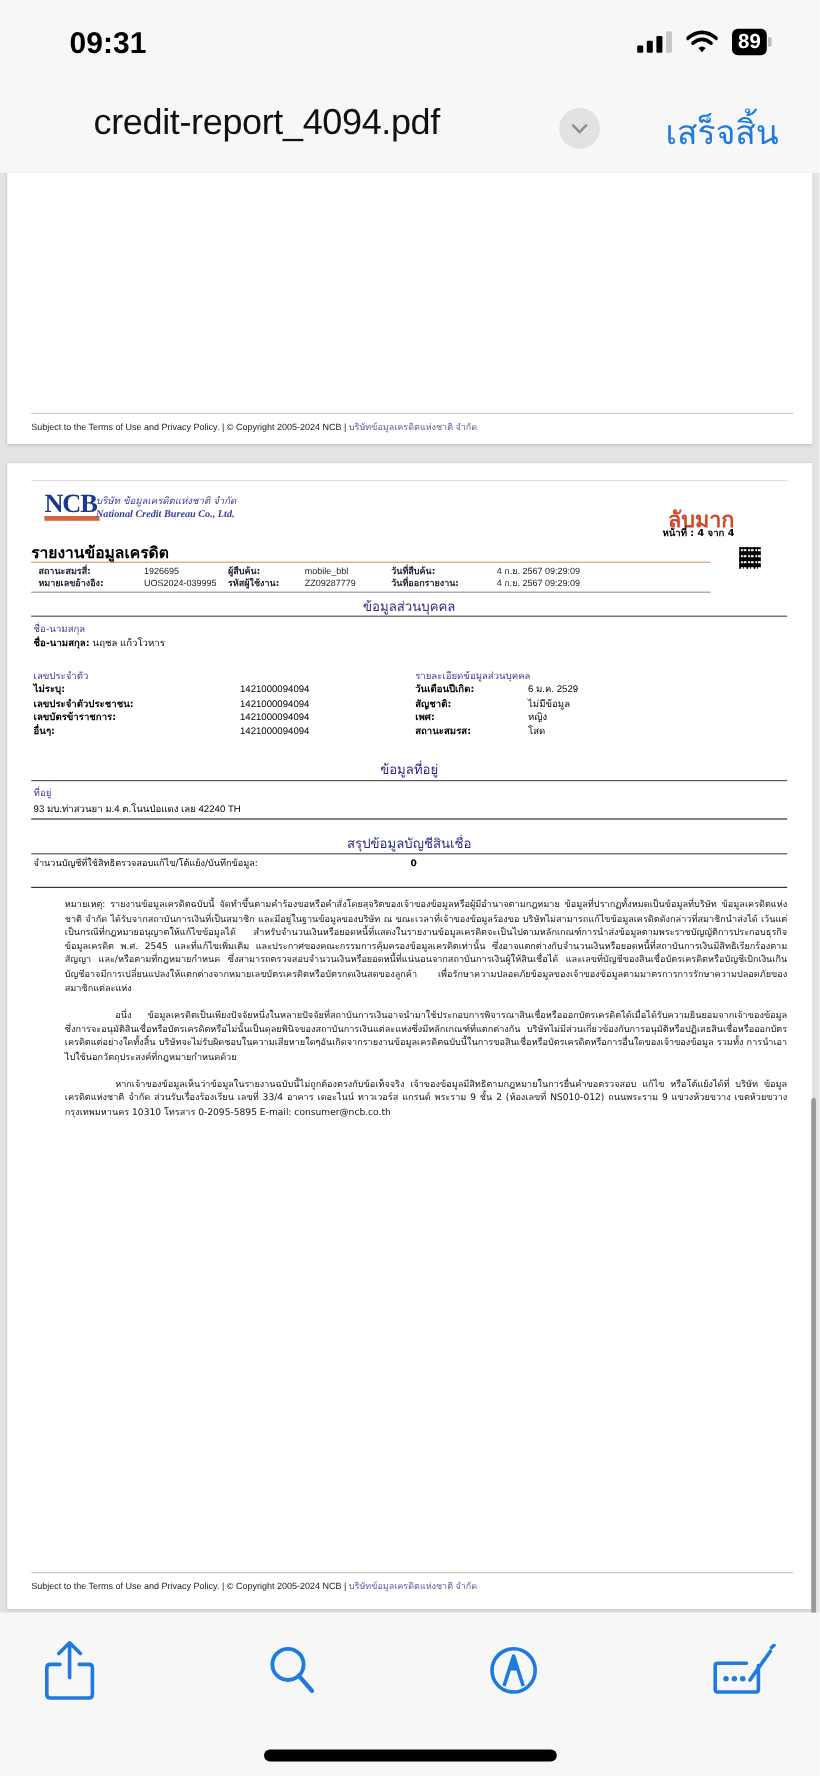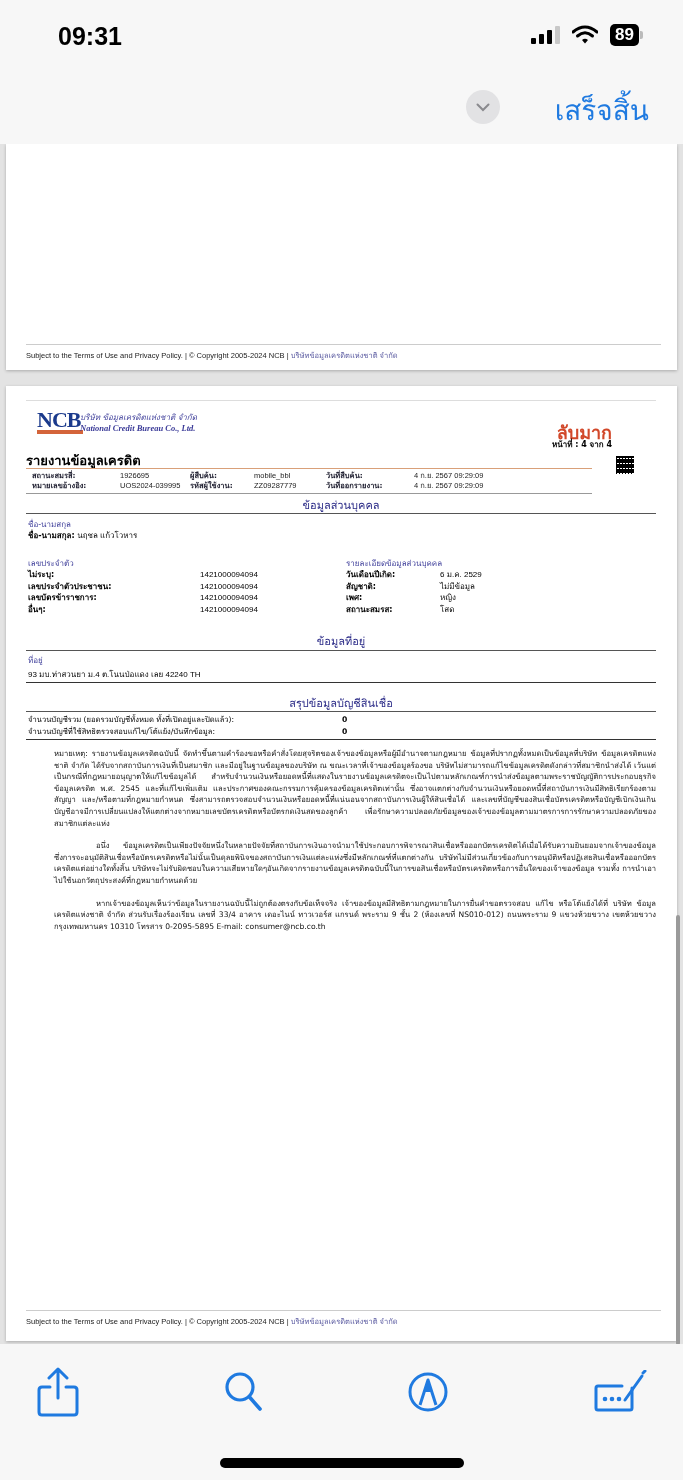--- a/index.html
+++ b/index.html
@@ -94,20 +94,21 @@
       <path d="M10 15 Q13 12.5 16 15 L13 18.5 Z" fill="#000"></path>
     </svg>
     <div class="battery">
       <span class="battery-body">89</span>
       <span class="battery-tip"></span>
     </div>
   </div>
 </div>
 
 <div class="nav-bar">
+  <div class="doc-title">credit-report_4094.pdf</div>
   <div class="title-chevron">
     <svg width="14" height="9" viewBox="0 0 14 9">
         <path d="M1.5 1.5 L7 7 L12.5 1.5" stroke="#8a8a8e" stroke-width="2" fill="none" stroke-linecap="round"></path>
       </svg>
   </div>
   <div class="done-button">เสร็จสิ้น</div>
 </div>
 
 <div class="viewer">
 
@@ -179,21 +180,20 @@
       <div class="section-rule" style="top:250px"></div>
       <div class="sub-h" style="left:2px; top:254px">ที่อยู่</div>
       <div class="kv" style="left:2px; top:269px">
         <span class="v">93 มบ.ท่าสวนยา ม.4 ต.โนนป่อแดง เลย 42240 TH</span>
       </div>
       <div class="thin-rule" style="top:282px"></div>
 
       <div class="section-title" style="top:294px">สรุปข้อมูลบัญชีสินเชื่อ</div>
       <div class="section-rule" style="top:311px"></div>
       <div class="kv" style="left:2px; top:314px; width:420px; font-size:7.6px">
-        <div><span style="display:inline-block; width:314px">จำนวนบัญชีรวม (ยอดรวมบัญชีทั้งหมด ทั้งที่เปิดอยู่และปิดแล้ว):</span><span class="k">0</span></div>
         <div><span style="display:inline-block; width:314px">จำนวนบัญชีที่ใช้สิทธิตรวจสอบแก้ไข/โต้แย้ง/บันทึกข้อมูล:</span><span class="k">0</span></div>
       </div>
       <div class="thin-rule" style="top:339px"></div>
 
       <div class="note" style="top:348px">
         <p>หมายเหตุ: รายงานข้อมูลเครดิตฉบับนี้ จัดทำขึ้นตามคำร้องขอหรือคำสั่งโดยสุจริตของเจ้าของข้อมูลหรือผู้มีอำนาจตามกฎหมาย ข้อมูลที่ปรากฏทั้งหมดเป็นข้อมูลที่บริษัท ข้อมูลเครดิตแห่งชาติ จำกัด ได้รับจากสถาบันการเงินที่เป็นสมาชิก และมีอยู่ในฐานข้อมูลของบริษัท ณ ขณะเวลาที่เจ้าของข้อมูลร้องขอ บริษัทไม่สามารถแก้ไขข้อมูลเครดิตดังกล่าวที่สมาชิกนำส่งได้ เว้นแต่เป็นกรณีที่กฎหมายอนุญาตให้แก้ไขข้อมูลได้ สำหรับจำนวนเงินหรือยอดหนี้ที่แสดงในรายงานข้อมูลเครดิตจะเป็นไปตามหลักเกณฑ์การนำส่งข้อมูลตามพระราชบัญญัติการประกอบธุรกิจข้อมูลเครดิต พ.ศ. 2545 และที่แก้ไขเพิ่มเติม และประกาศของคณะกรรมการคุ้มครองข้อมูลเครดิตเท่านั้น ซึ่งอาจแตกต่างกับจำนวนเงินหรือยอดหนี้ที่สถาบันการเงินมีสิทธิเรียกร้องตามสัญญา และ/หรือตามที่กฎหมายกำหนด ซึ่งสามารถตรวจสอบจำนวนเงินหรือยอดหนี้ที่แน่นอนจากสถาบันการเงินผู้ให้สินเชื่อได้ และเลขที่บัญชีของสินเชื่อบัตรเครดิตหรือบัญชีเบิกเงินเกินบัญชีอาจมีการเปลี่ยนแปลงให้แตกต่างจากหมายเลขบัตรเครดิตหรือบัตรกดเงินสดของลูกค้า เพื่อรักษาความปลอดภัยข้อมูลของเจ้าของข้อมูลตามมาตรการการรักษาความปลอดภัยของสมาชิกแต่ละแห่ง</p>
         <p class="indent">อนึ่ง ข้อมูลเครดิตเป็นเพียงปัจจัยหนึ่งในหลายปัจจัยที่สถาบันการเงินอาจนำมาใช้ประกอบการพิจารณาสินเชื่อหรือออกบัตรเครดิตได้เมื่อได้รับความยินยอมจากเจ้าของข้อมูล ซึ่งการจะอนุมัติสินเชื่อหรือบัตรเครดิตหรือไม่นั้นเป็นดุลยพินิจของสถาบันการเงินแต่ละแห่งซึ่งมีหลักเกณฑ์ที่แตกต่างกัน บริษัทไม่มีส่วนเกี่ยวข้องกับการอนุมัติหรือปฏิเสธสินเชื่อหรือออกบัตรเครดิตแต่อย่างใดทั้งสิ้น บริษัทจะไม่รับผิดชอบในความเสียหายใดๆอันเกิดจากรายงานข้อมูลเครดิตฉบับนี้ในการขอสินเชื่อหรือบัตรเครดิตหรือการอื่นใดของเจ้าของข้อมูล รวมทั้ง การนำเอาไปใช้นอกวัตถุประสงค์ที่กฎหมายกำหนดด้วย</p>
         <p class="indent">หากเจ้าของข้อมูลเห็นว่าข้อมูลในรายงานฉบับนี้ไม่ถูกต้องตรงกับข้อเท็จจริง เจ้าของข้อมูลมีสิทธิตามกฎหมายในการยื่นคำขอตรวจสอบ แก้ไข หรือโต้แย้งได้ที่ บริษัท ข้อมูลเครดิตแห่งชาติ จำกัด ส่วนรับเรื่องร้องเรียน เลขที่ 33/4 อาคาร เดอะไนน์ ทาวเวอร์ส แกรนด์ พระราม 9 ชั้น 2 (ห้องเลขที่ NS010-012) ถนนพระราม 9 แขวงห้วยขวาง เขตห้วยขวาง กรุงเทพมหานคร 10310 โทรสาร 0-2095-5895 E-mail: consumer@ncb.co.th</p>
       </div>
     </div>

